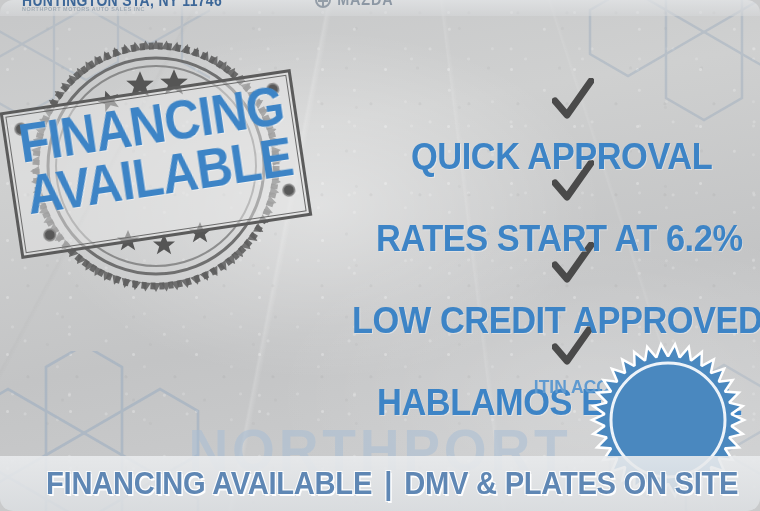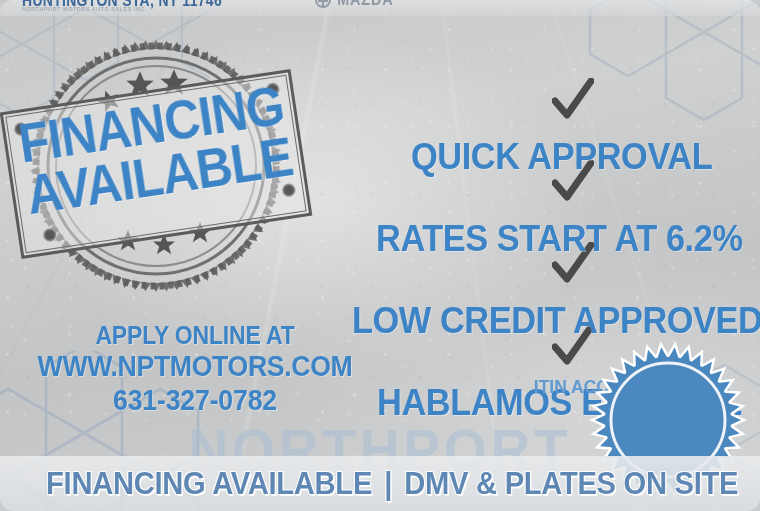--- a/index.html
+++ b/index.html
@@ -347,25 +347,20 @@
     <div class="feat">
       <svg class="check" viewBox="0 0 42 44">
         <path d="M3 23 L15 37 L39 3" fill="none" stroke="#4a4a4a" stroke-width="7" stroke-linecap="round" stroke-linejoin="round"></path>
       </svg>
       <span class="feat-label">HABLAMOS ESPAÑOL</span>
     </div>
 
     <div class="feat-sub">ITIN ACCEPTED</div>
   </div>
 
-  <div id="apply">
-    <span class="a1">APPLY ONLINE AT</span>
-    <span class="a2">WWW.NPTMOTORS.COM</span>
-    <span class="a3">631-327-0782</span>
-  </div>
 
   <div id="watermark">NORTHPORT</div>
 
   <div id="testdrive">
     <svg viewBox="0 0 165 160">
       <g id="burst">
           <polygon points="161.00,79.00 147.72,85.09 159.65,93.52 145.48,97.06 155.67,107.54 141.08,108.42 149.17,120.59 134.67,118.77 140.38,132.22 126.46,127.77 129.61,142.04 116.74,135.11 117.21,149.72 105.84,140.54 103.62,154.98 94.13,143.88 89.29,157.66 82.00,145.00 74.71,157.66 69.87,143.88 60.38,154.98 58.16,140.54 46.79,149.72 47.26,135.11 34.39,142.04 37.54,127.77 23.62,132.22 29.33,118.77 14.83,120.59 22.92,108.42 8.33,107.54 18.52,97.06 4.35,93.52 16.28,85.09 3.00,79.00 16.28,72.91 4.35,64.48 18.52,60.94 8.33,50.46 22.92,49.58 14.83,37.41 29.33,39.23 23.62,25.78 37.54,30.23 34.39,15.96 47.26,22.89 46.79,8.28 58.16,17.46 60.38,3.02 69.87,14.12 74.71,0.34 82.00,13.00 89.29,0.34 94.13,14.12 103.62,3.02 105.84,17.46 117.21,8.28 116.74,22.89 129.61,15.96 126.46,30.23 140.38,25.78 134.67,39.23 149.17,37.41 141.08,49.58 155.67,50.46 145.48,60.94 159.65,64.48 147.72,72.91" fill="#ffffff"></polygon>
           <polygon points="155.00,79.00 142.74,84.63 153.76,92.41 140.67,95.69 150.07,105.37 136.60,106.19 144.07,117.43 130.68,115.76 135.95,128.18 123.10,124.08 125.99,137.26 114.11,130.86 114.54,144.35 104.04,135.88 101.98,149.21 93.21,138.96 88.74,151.69 82.00,140.00 75.26,151.69 70.79,138.96 62.02,149.21 59.96,135.88 49.46,144.35 49.89,130.86 38.01,137.26 40.90,124.08 28.05,128.18 33.32,115.76 19.93,117.43 27.40,106.19 13.93,105.37 23.33,95.69 10.24,92.41 21.26,84.63 9.00,79.00 21.26,73.37 10.24,65.59 23.33,62.31 13.93,52.63 27.40,51.81 19.93,40.57 33.32,42.24 28.05,29.82 40.90,33.92 38.01,20.74 49.89,27.14 49.46,13.65 59.96,22.12 62.02,8.79 70.79,19.04 75.26,6.31 82.00,18.00 88.74,6.31 93.21,19.04 101.98,8.79 104.04,22.12 114.54,13.65 114.11,27.14 125.99,20.74 123.10,33.92 135.95,29.82 130.68,42.24 144.07,40.57 136.60,51.81 150.07,52.63 140.67,62.31 153.76,65.59 142.74,73.37" fill="#4a88bf"></polygon>
         </g>
       <circle cx="82" cy="79" r="63" fill="#4a88bf"></circle>

